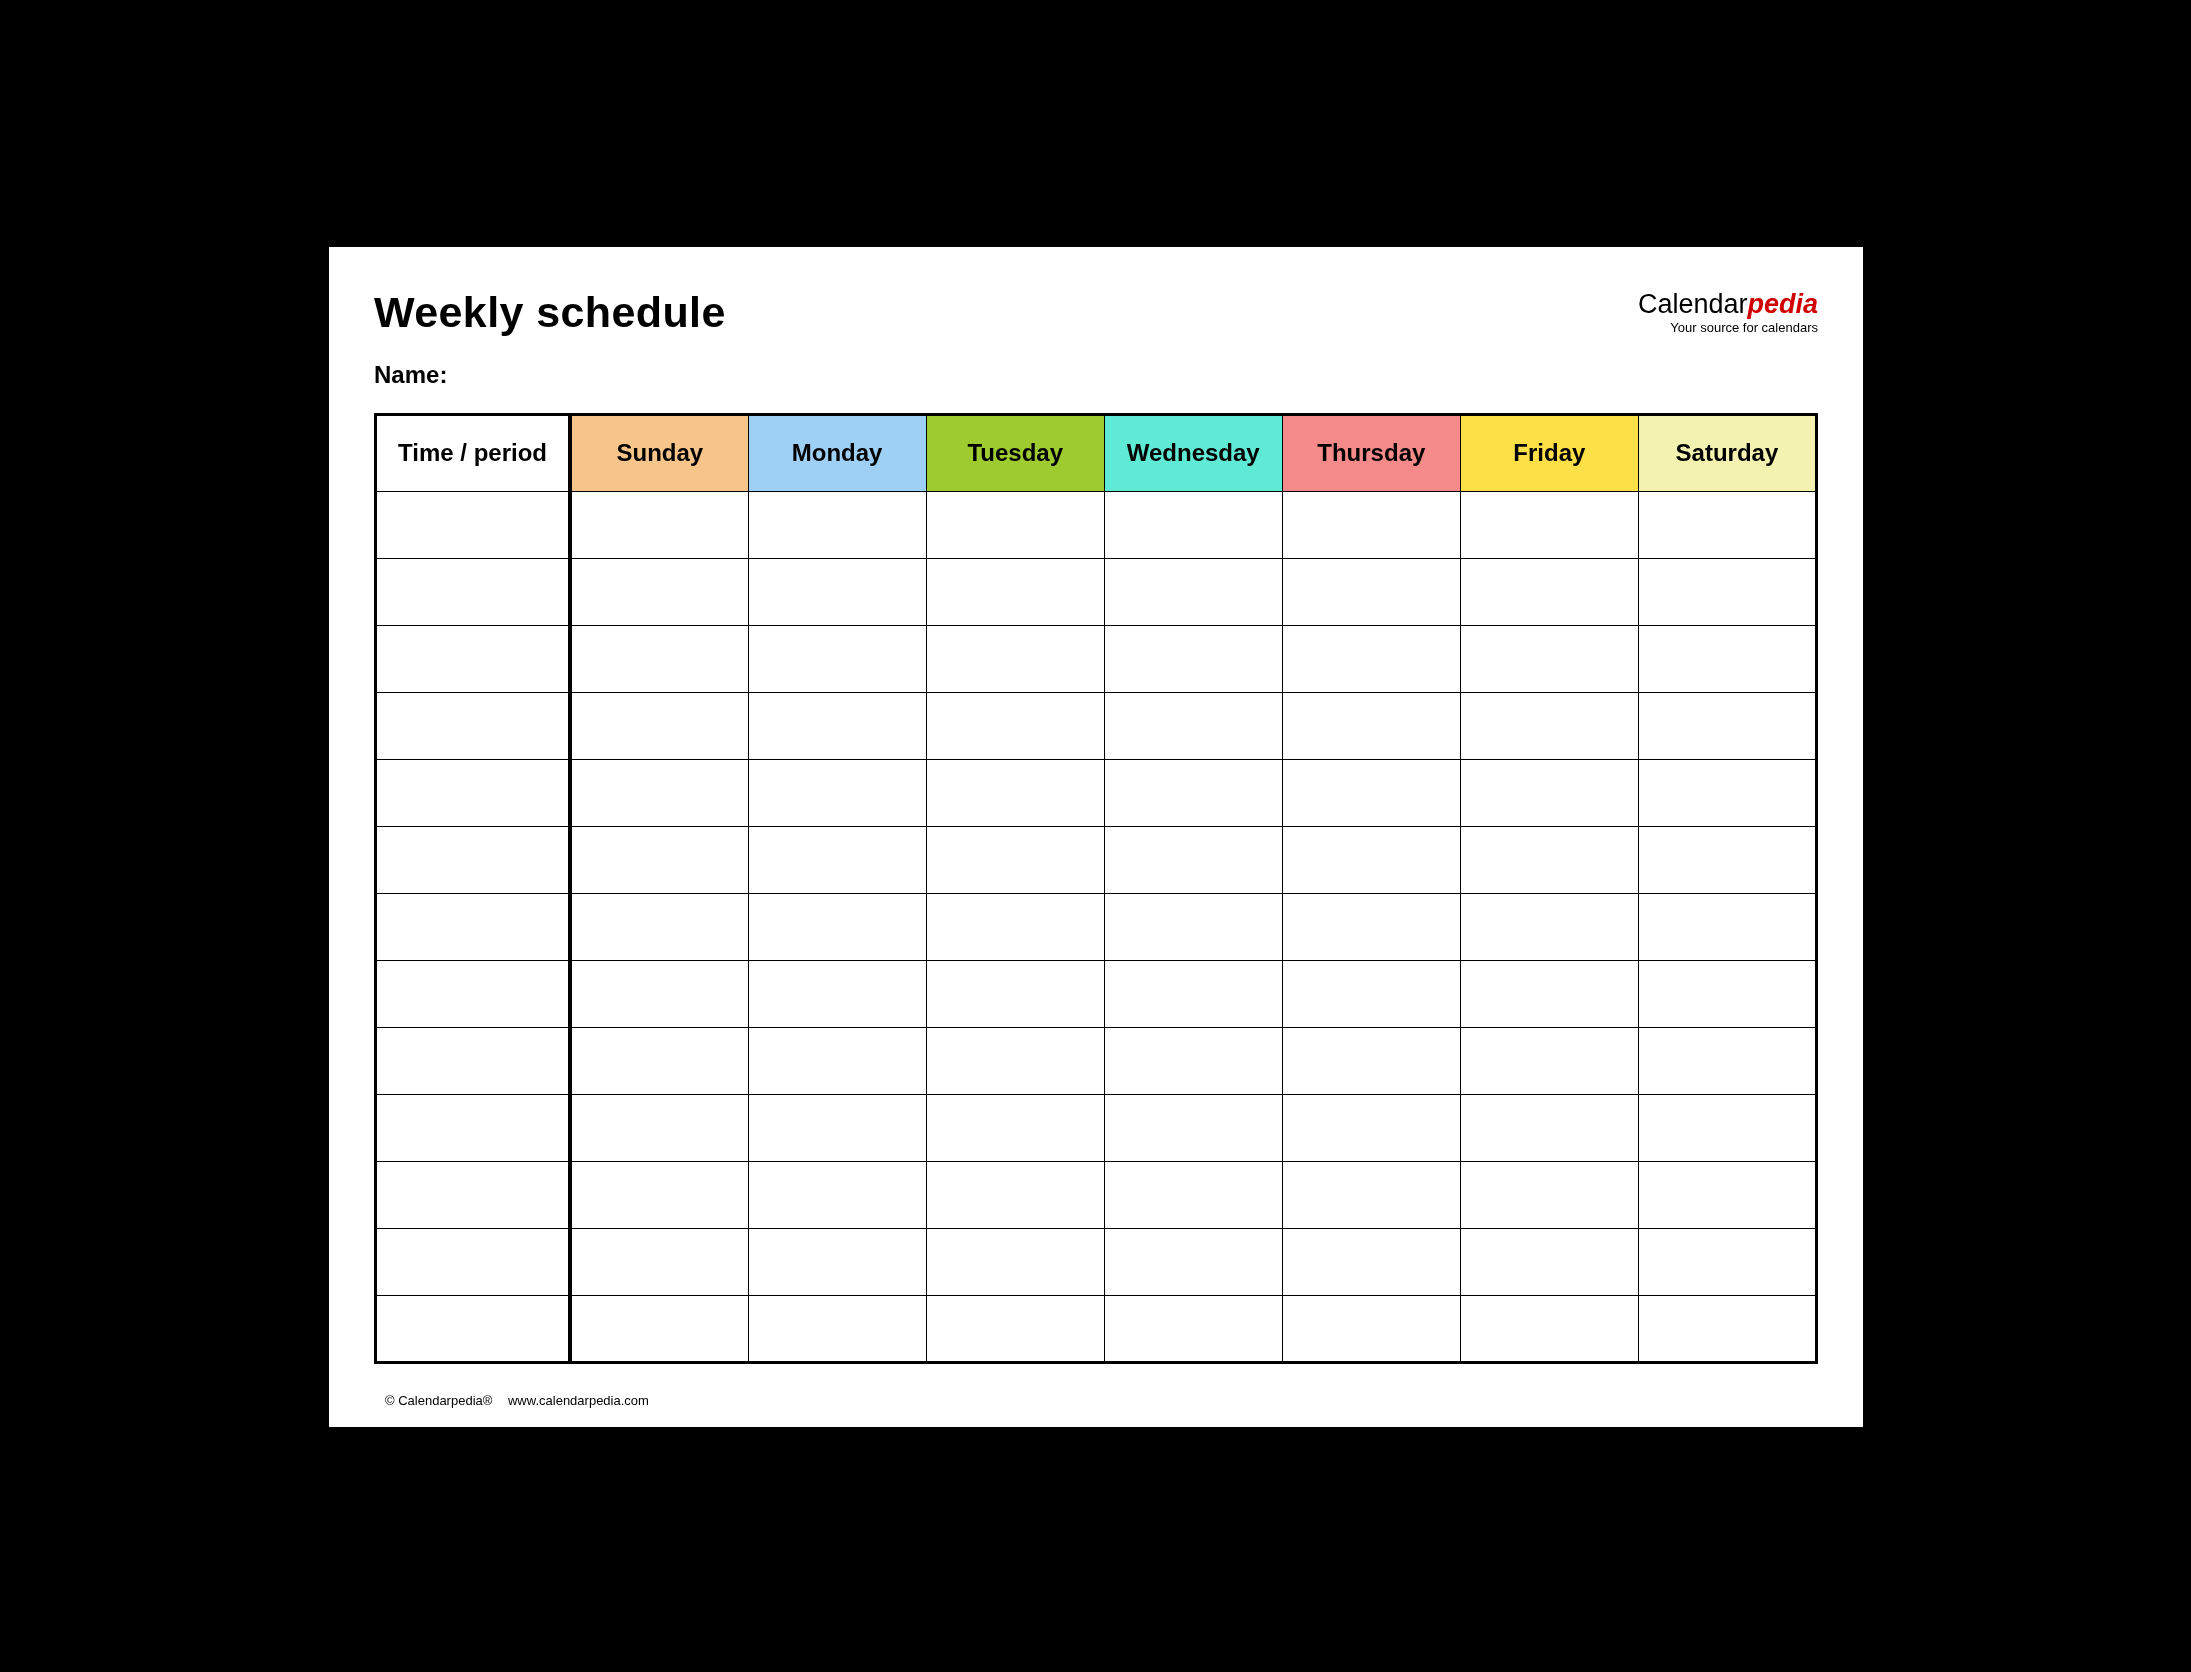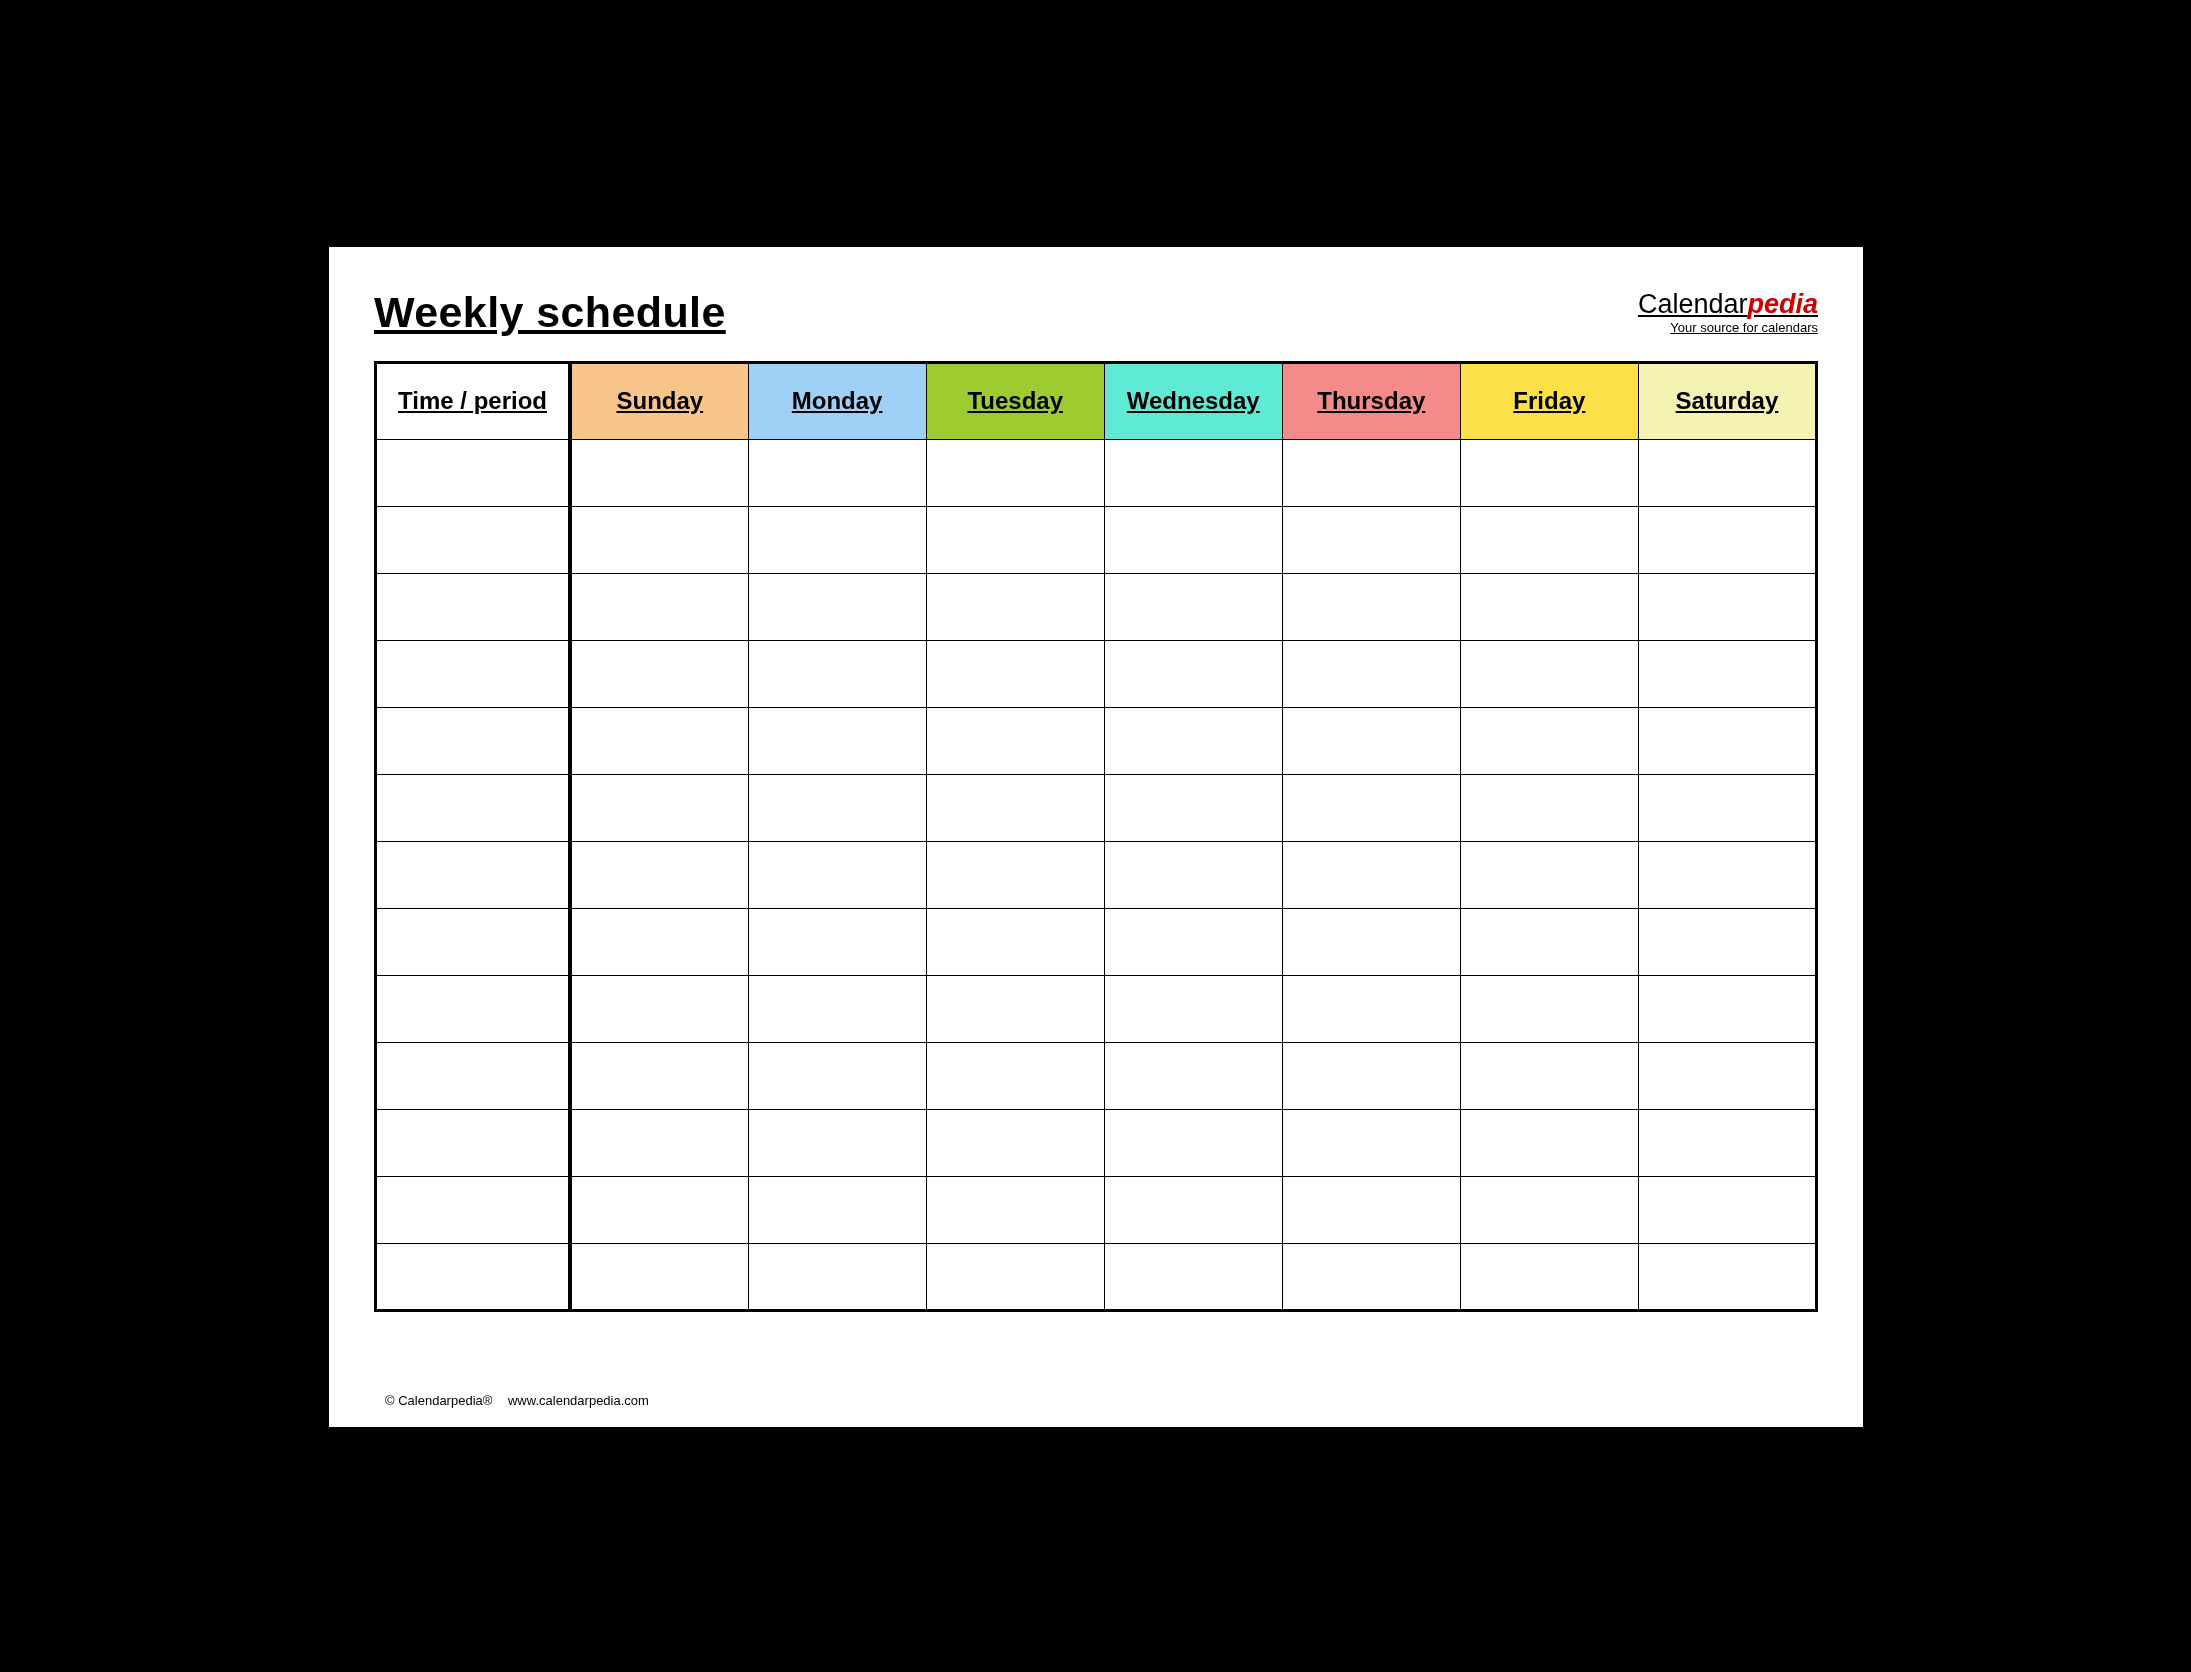--- a/index.html
+++ b/index.html
@@ -10,21 +10,20 @@
     align-items: center;
     justify-content: center;
     font-family: Arial, Helvetica, sans-serif;
   }
   .page {
     width: 1534px;
     height: 1180px;
     background: #fff;
     position: relative;
     padding: 41px 45px 18px 45px;
-    text-decoration: underline;
   }
   .header-row {
     display: flex;
     justify-content: space-between;
     align-items: flex-start;
   }
   .title {
     font-size: 43px;
     font-weight: bold;
     color: #000;
@@ -100,20 +99,23 @@
   <div class="header-row">
     <div class="title">Weekly schedule</div>
     <div class="brand">
       <div class="brand-name">
         <span class="part1">Calendar</span><span class="part2">pedia</span>
       </div>
       <div class="brand-tag">Your source for calendars</div>
     </div>
   </div>
 
+  <div class="name-row">
+    <span class="name-label">Name</span>
+  </div>
 
   <table class="schedule">
     <thead>
       <tr id="header-row">
           <th class="time-col" style="background: rgb(255, 255, 255);">Time / period</th>
           <th style="background: rgb(247, 196, 138);">Sunday</th>
           <th style="background: rgb(158, 207, 245);">Monday</th>
           <th style="background: rgb(158, 203, 47);">Tuesday</th>
           <th style="background: #5eead4;">Wednesday</th>
           <th style="background: rgb(244, 138, 138);">Thursday</th>

